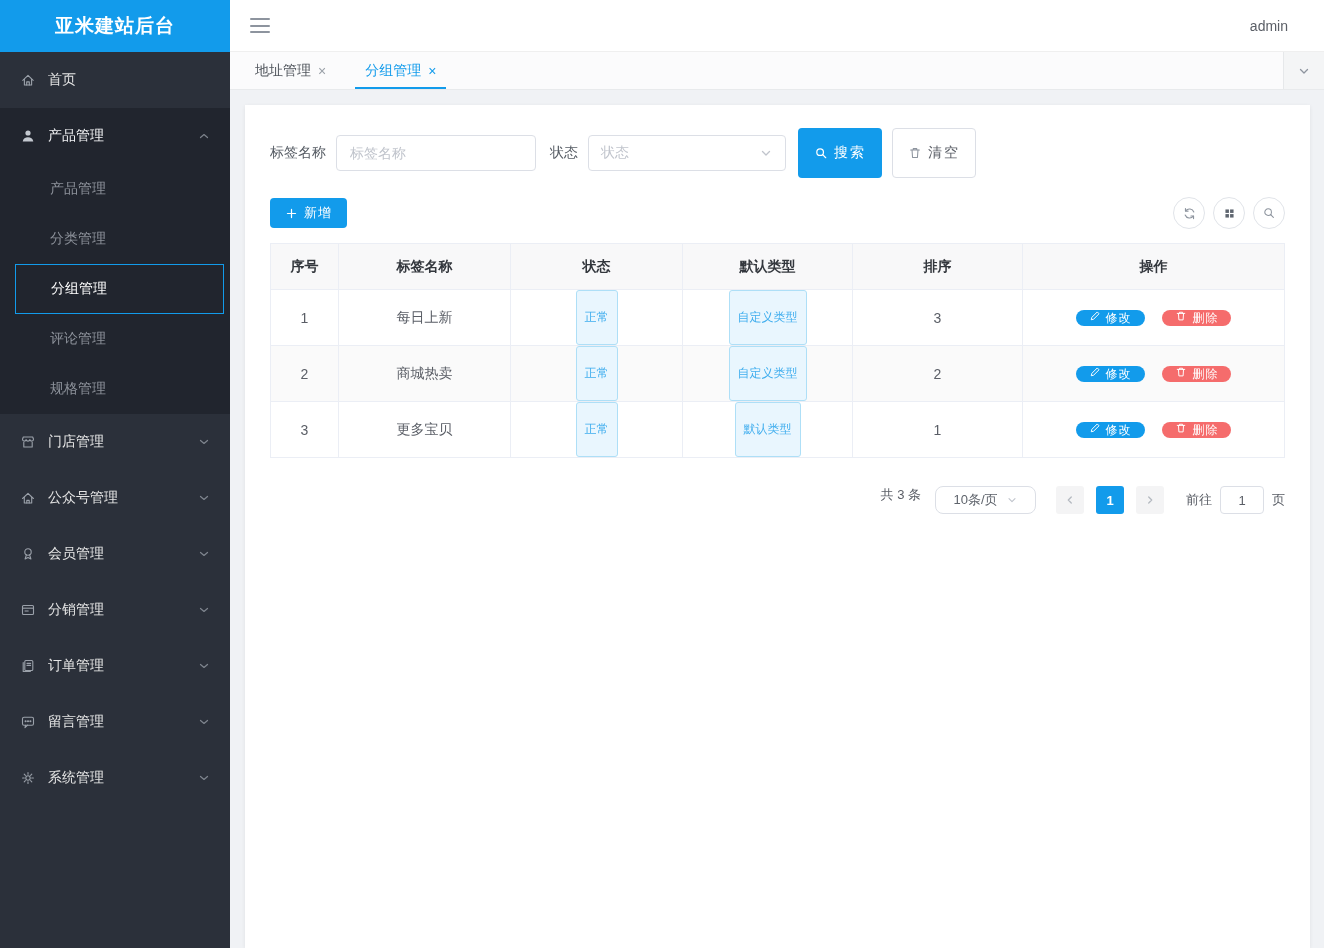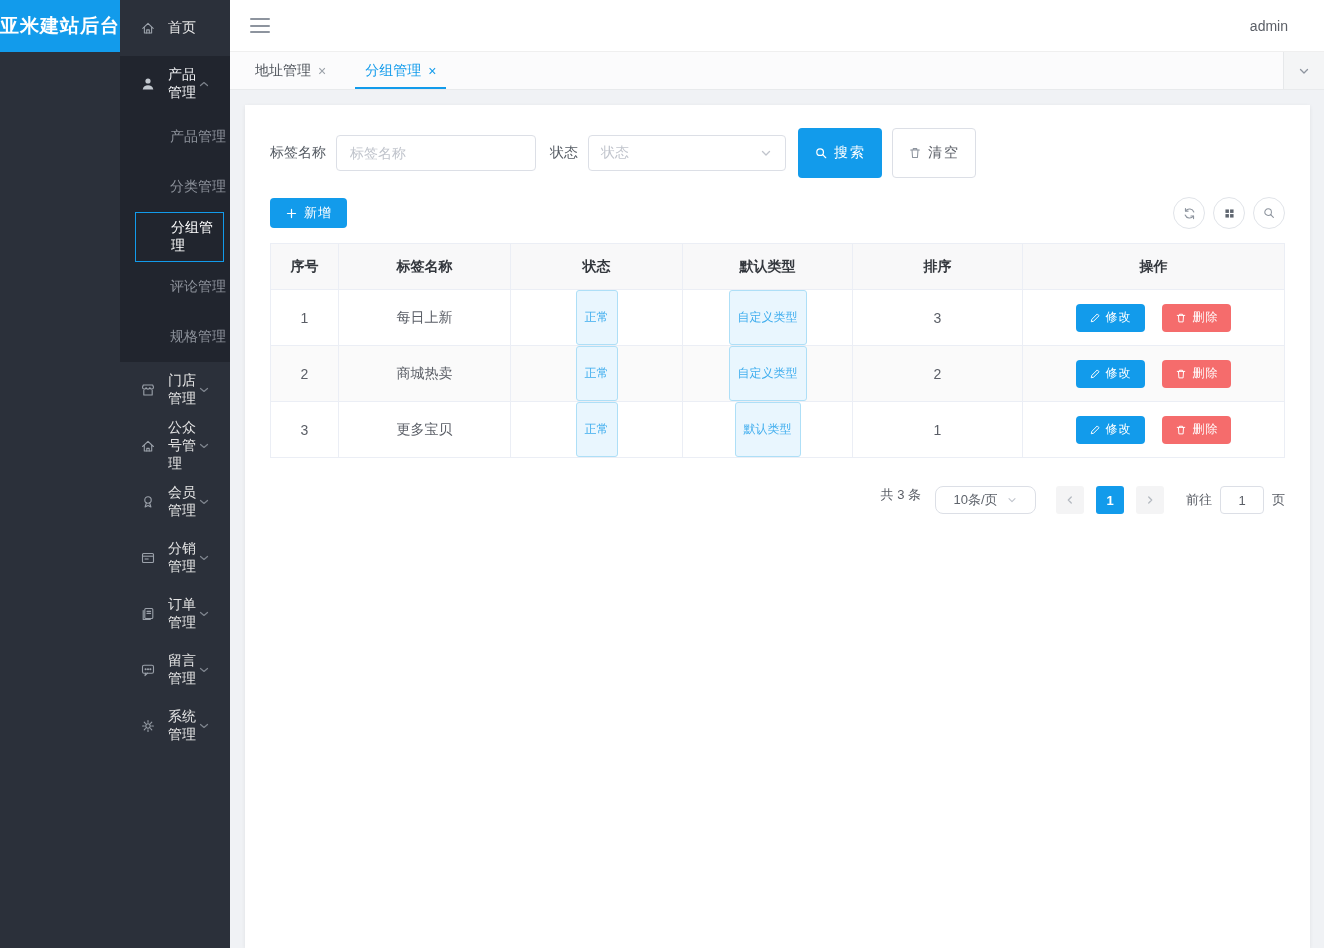--- a/index.html
+++ b/index.html
@@ -5,21 +5,21 @@
   :root{
     --accent:#129beb; --danger:#f56c6c;
     --sidebar-bg:#2b303a; --submenu-bg:#21252e;
     --badge-bg:#e9f6fe; --badge-border:#aedff7; --badge-text:#41aeee;
   }
   *{box-sizing:border-box; margin:0; padding:0;}
   html,body{width:1324px; height:948px; overflow:hidden;}
   body{font-family:"Liberation Sans","DejaVu Sans",sans-serif; background:#f0f2f5; display:flex; font-size:14px; color:#5a5e66;}
 
   
-  .sidebar{width:230px; flex-shrink:0; background:var(--sidebar-bg); display:flex; flex-direction:row;}
+  .sidebar{width:230px; flex-shrink:0; background:var(--sidebar-bg); display:flex; flex-direction:column;}
   .logo{height:52px; background:var(--accent); color:#fff; font-size:19px; font-weight:bold; display:flex; align-items:center; justify-content:center; letter-spacing:1px;}
   .nav{flex:1; overflow:hidden;}
   .nav-item{height:56px; display:flex; align-items:center; padding:0 20px; color:#e5e5e5; font-size:14px; cursor:pointer;}
   .nav-item .mi{width:16px; height:16px; margin-right:12px; flex-shrink:0;}
   .nav-item .chev{margin-left:auto; width:12px; height:12px; opacity:.75;}
   .nav-section.expanded{background:var(--submenu-bg);}
   .nav-section.expanded > .nav-item{color:#f2f3f5;}
   .sub-item{height:50px; display:flex; align-items:center; padding-left:50px; color:#8d929b; font-size:14px; cursor:pointer;}
   .sub-item.active{border:1px solid var(--accent); color:#fff; margin:0 6px 0 15px; padding-left:35px;}
   svg.icn{display:block;}
@@ -62,21 +62,21 @@
   .round-btns{margin-left:auto; display:flex;}
   .rbtn{width:32px; height:32px; border-radius:50%; border:1px solid #e1e4e9; background:#fff; display:flex; align-items:center; justify-content:center; margin-left:8px; cursor:pointer;}
 
   
   table{width:100%; border-collapse:collapse; table-layout:fixed;}
   th,td{border:1px solid #ebeef5; text-align:center; font-size:14px;}
   th{height:46px; background:#f8f8f9; color:#33373d; font-weight:bold;}
   td{height:48px; color:#5a5e66;}
   tr.stripe td{background:#fafafa;}
   .badge{display:inline-block; padding:18px 8px; font-size:12px; color:var(--badge-text); background:var(--badge-bg); border:1px solid var(--badge-border); border-radius:3px; white-space:nowrap;}
-  .abtn{display:inline-flex; align-items:center; gap:5px; height:28px; padding:0 13px; border-radius:4px; font-size:12px; color:#fff; cursor:pointer; margin:0 7px; border:none; letter-spacing:1px;}
+  .abtn{display:inline-flex; align-items:flex-start; gap:5px; height:16px; padding:0 13px; border-radius:12px; font-size:12px; color:#fff; cursor:pointer; margin:0 7px; border:none; letter-spacing:1px;}
   .abtn-edit{background:var(--accent);}
   .abtn-del{background:var(--danger);}
 
   
   .pager{display:flex; justify-content:flex-end; margin-top:28px; font-size:13px; color:#5a5e66;}
   .pg-total{margin-right:14px;}
   .pg-size{width:101px; height:28px; border:1px solid #dcdfe6; border-radius:8px; display:flex; align-items:center; justify-content:center; gap:8px; color:#5f646c; cursor:pointer;}
   .pg-arrow{width:28px; height:28px; border-radius:3px; background:#f4f4f5; display:flex; align-items:center; justify-content:center; cursor:pointer;}
   .pg-prev{margin-left:20px;} .pg-next{margin-left:12px;}
   .pg-cur{width:28px; height:28px; border-radius:3px; background:var(--accent); color:#fff; font-weight:bold; display:flex; align-items:center; justify-content:center; margin-left:12px; cursor:pointer;}

